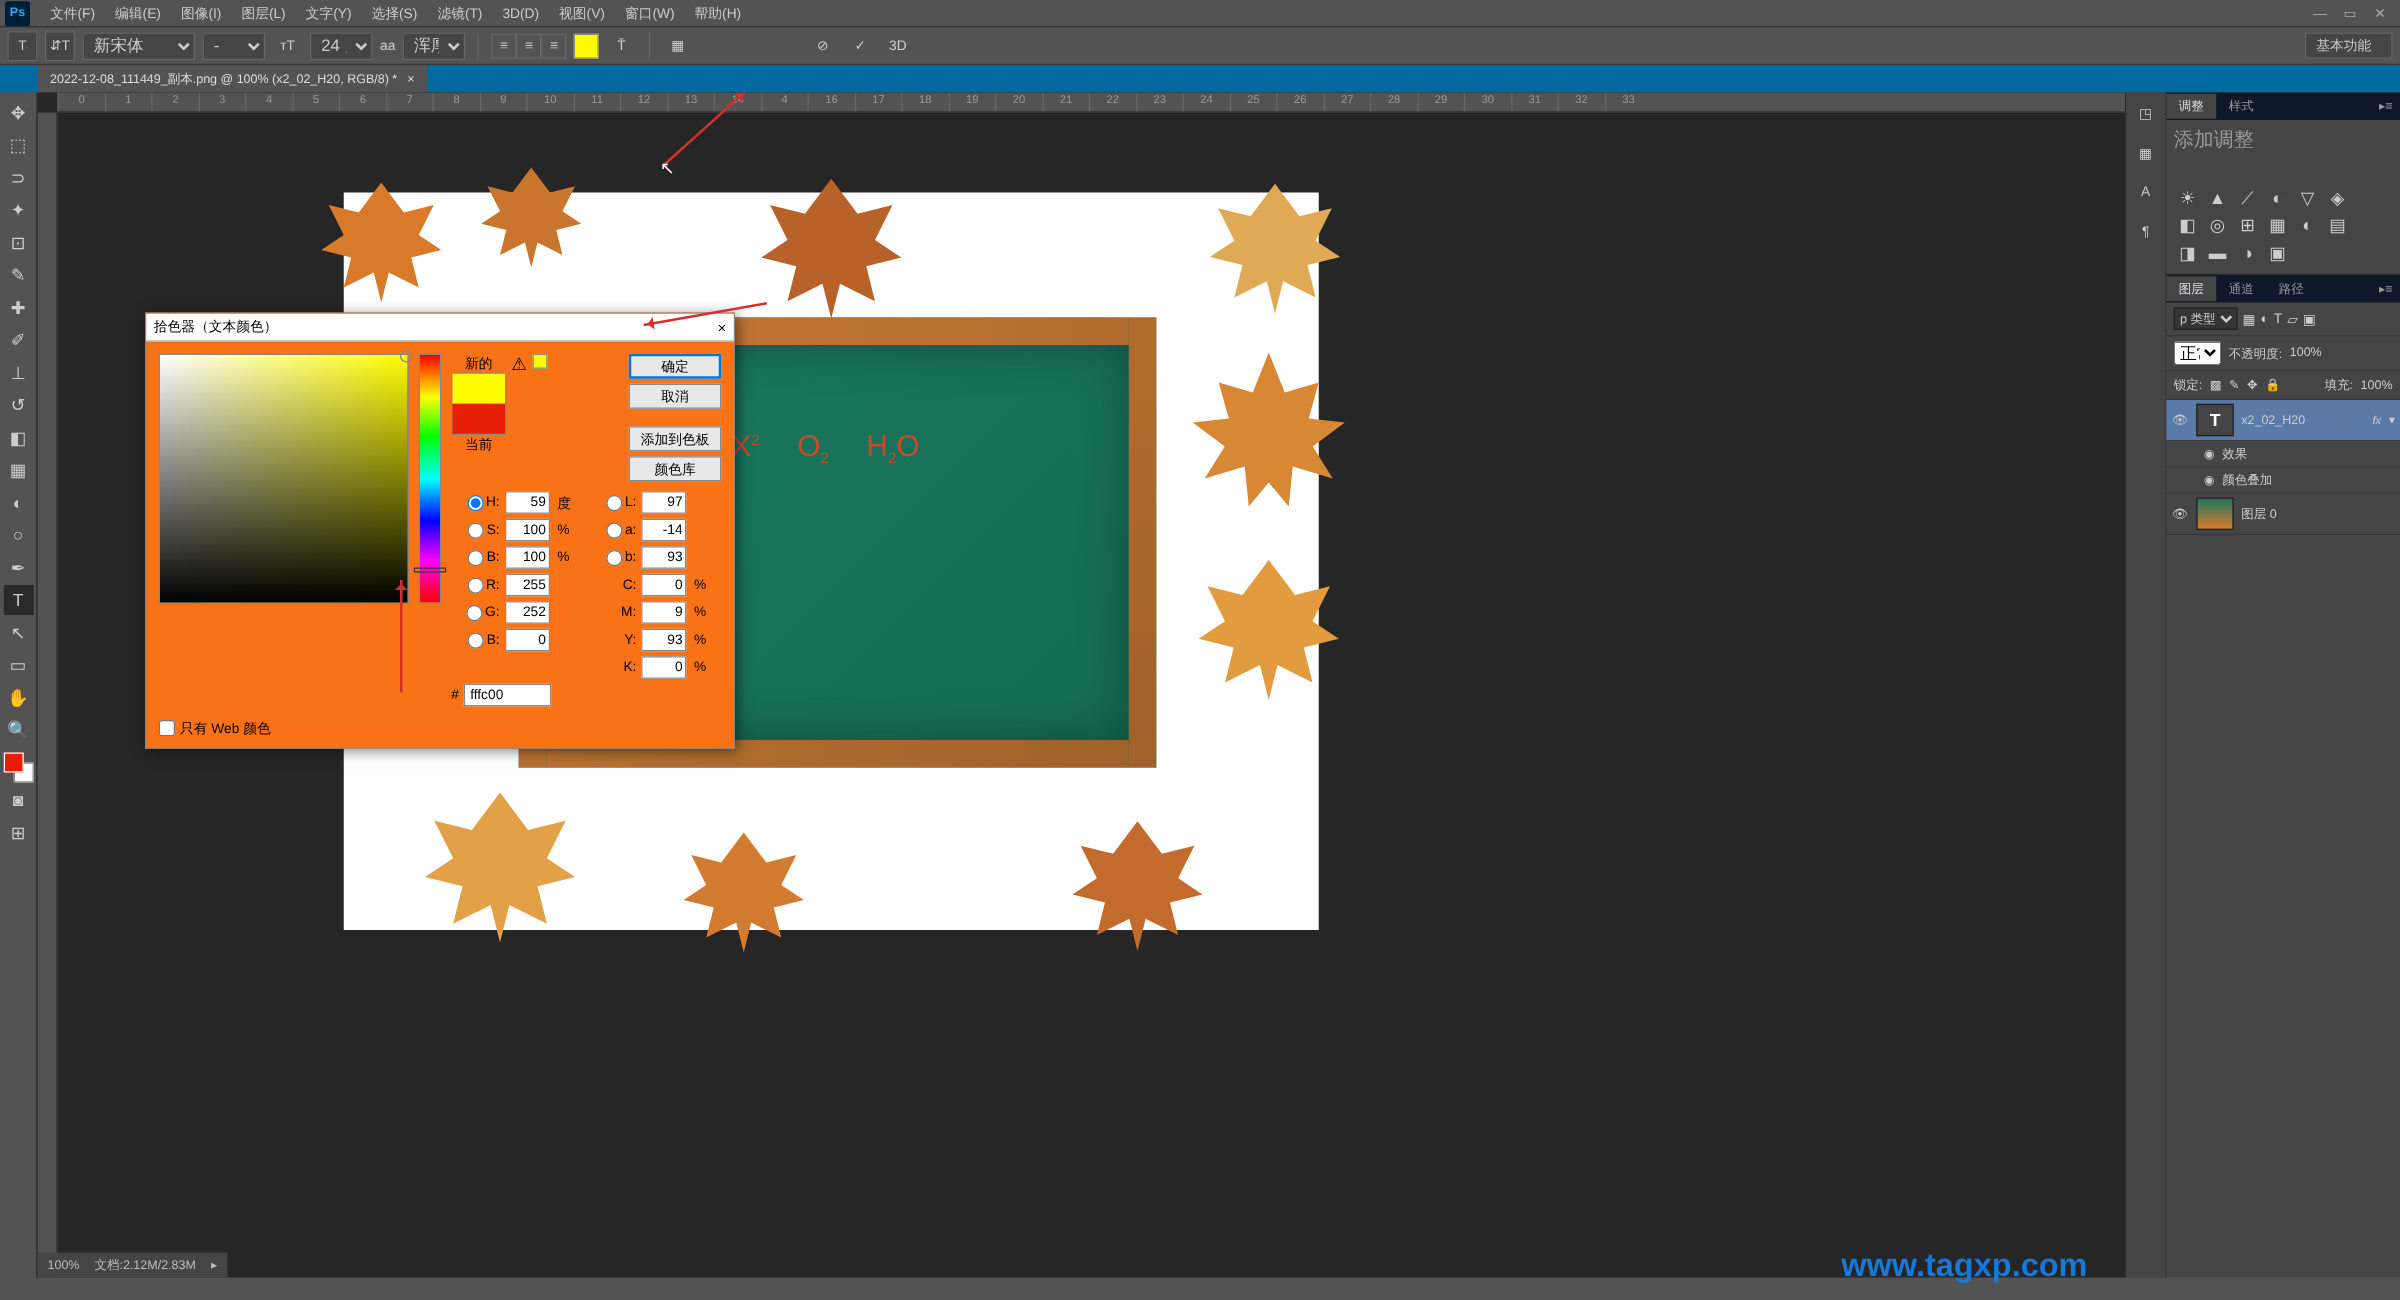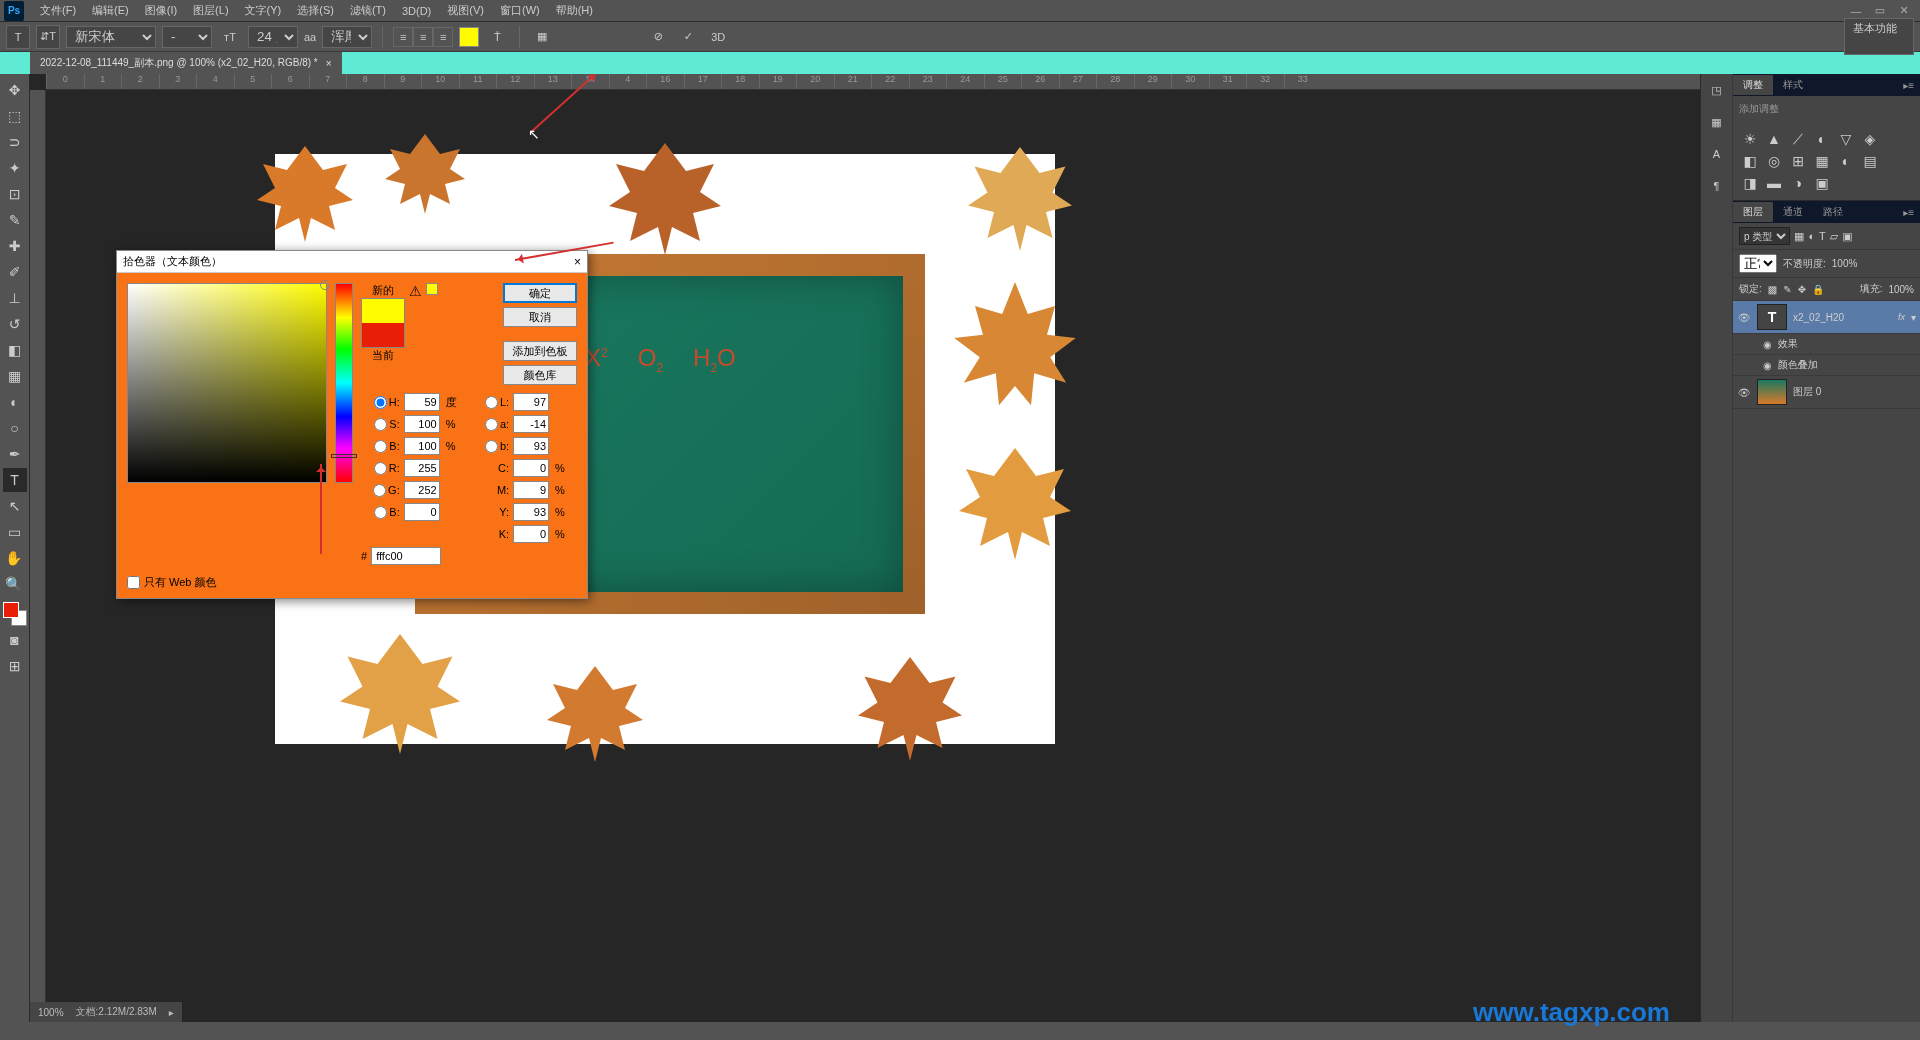--- a/index.html
+++ b/index.html
@@ -18,24 +18,24 @@
 .opt-select { background: #454545; border: 1px solid #666; color: #ccc; height: 22px; padding: 0 4px; }
 .opt-select.font { width: 90px; }
 .opt-select.style { width: 50px; }
 .opt-select.size { width: 50px; }
 .opt-select.aa { width: 50px; text-align: right; }
 .opt-btn-group { display: flex; gap: 0; }
 .opt-align { width: 20px; height: 20px; display: flex; align-items: center; justify-content: center; border: 1px solid #666; }
 .color-swatch-opt { width: 20px; height: 20px; background: #fffc00; border: 1px solid #888; cursor: pointer; }
 .opt-divider { width: 1px; height: 22px; background: #666; margin: 0 4px; }
 .opt-right { margin-left: auto; display: flex; gap: 4px; }
-.opt-dropdown-btn { padding: 2px 16px 18px 8px; background: #454545; border: 1px solid #666; position: relative; }
-
-
-.tab-bar { height: 22px; background: #5eead4; display: flex; align-items: center; padding-left: 30px; }
+.opt-dropdown-btn { padding: 2px 16px 2px 8px; background: #454545; border: 1px solid #666; position: relative; }
+
+
+.tab-bar { height: 22px; background: #0369a1; display: flex; align-items: center; padding-left: 30px; }
 .doc-tab { height: 22px; background: #535353; padding: 2px 10px; display: flex; align-items: center; gap: 8px; font-size: 10px; color: #ddd; }
 .doc-tab .close { cursor: pointer; }
 
 
 .main-area { display: flex; height: calc(100% - 92px); }
 
 
 .toolbar { width: 30px; background: #535353; border-right: 1px solid #2a2a2a; display: flex; flex-direction: column; align-items: center; padding-top: 4px; gap: 2px; }
 .tool { width: 24px; height: 24px; display: flex; align-items: center; justify-content: center; color: #ccc; cursor: pointer; font-size: 14px; position: relative; }
 .tool.active { background: #2a2a2a; }
@@ -107,21 +107,21 @@
 
 .right-panels { width: 220px; background: #454545; border-left: 1px solid #2a2a2a; display: flex; }
 .mini-toolbar { width: 32px; background: #454545; border-right: 1px solid #383838; display: flex; flex-direction: column; align-items: center; padding-top: 4px; gap: 8px; }
 .mini-tool { width: 24px; height: 24px; display: flex; align-items: center; justify-content: center; color: #ccc; }
 .panels-col { flex: 1; display: flex; flex-direction: column; }
 .panel-tabs { height: 22px; display: flex; background: #0f172a; align-items: center; font-size: 10px; }
 .panel-tab { padding: 3px 10px; color: #999; cursor: pointer; }
 .panel-tab.active { background: #454545; color: #ddd; }
 .panel-menu-icon { margin-left: auto; padding: 0 6px; color: #999; }
 .adj-panel { padding: 6px; border-bottom: 1px solid #2a2a2a; }
-.adj-label { font-size: 10px; color: #999; margin-bottom: 12px; }
+.adj-label { font-size: 16px; color: #999; margin-bottom: 24px; }
 .adj-icons { display: flex; flex-wrap: wrap; gap: 6px; padding: 2px; }
 .adj-icon { width: 18px; height: 18px; color: #ccc; display: flex; align-items: center; justify-content: center; font-size: 14px; }
 .layers-panel { flex: 1; display: flex; flex-direction: column; }
 .layers-toolbar { padding: 4px 6px; display: flex; align-items: center; gap: 4px; border-bottom: 1px solid #383838; }
 .layers-toolbar select { background: #353535; border: 1px solid #222; color: #ccc; font-size: 10px; height: 18px; }
 .layers-row2 { padding: 4px 6px; display: flex; align-items: center; gap: 6px; font-size: 10px; border-bottom: 1px solid #383838; }
 .layers-list { flex: 1; overflow: auto; }
 .layer-item { display: flex; align-items: center; padding: 3px 4px; gap: 6px; border-bottom: 1px solid #3a3a3a; font-size: 10px; }
 .layer-item.selected { background: #5a7aa8; }
 .layer-item.sub { padding-left: 30px; }

